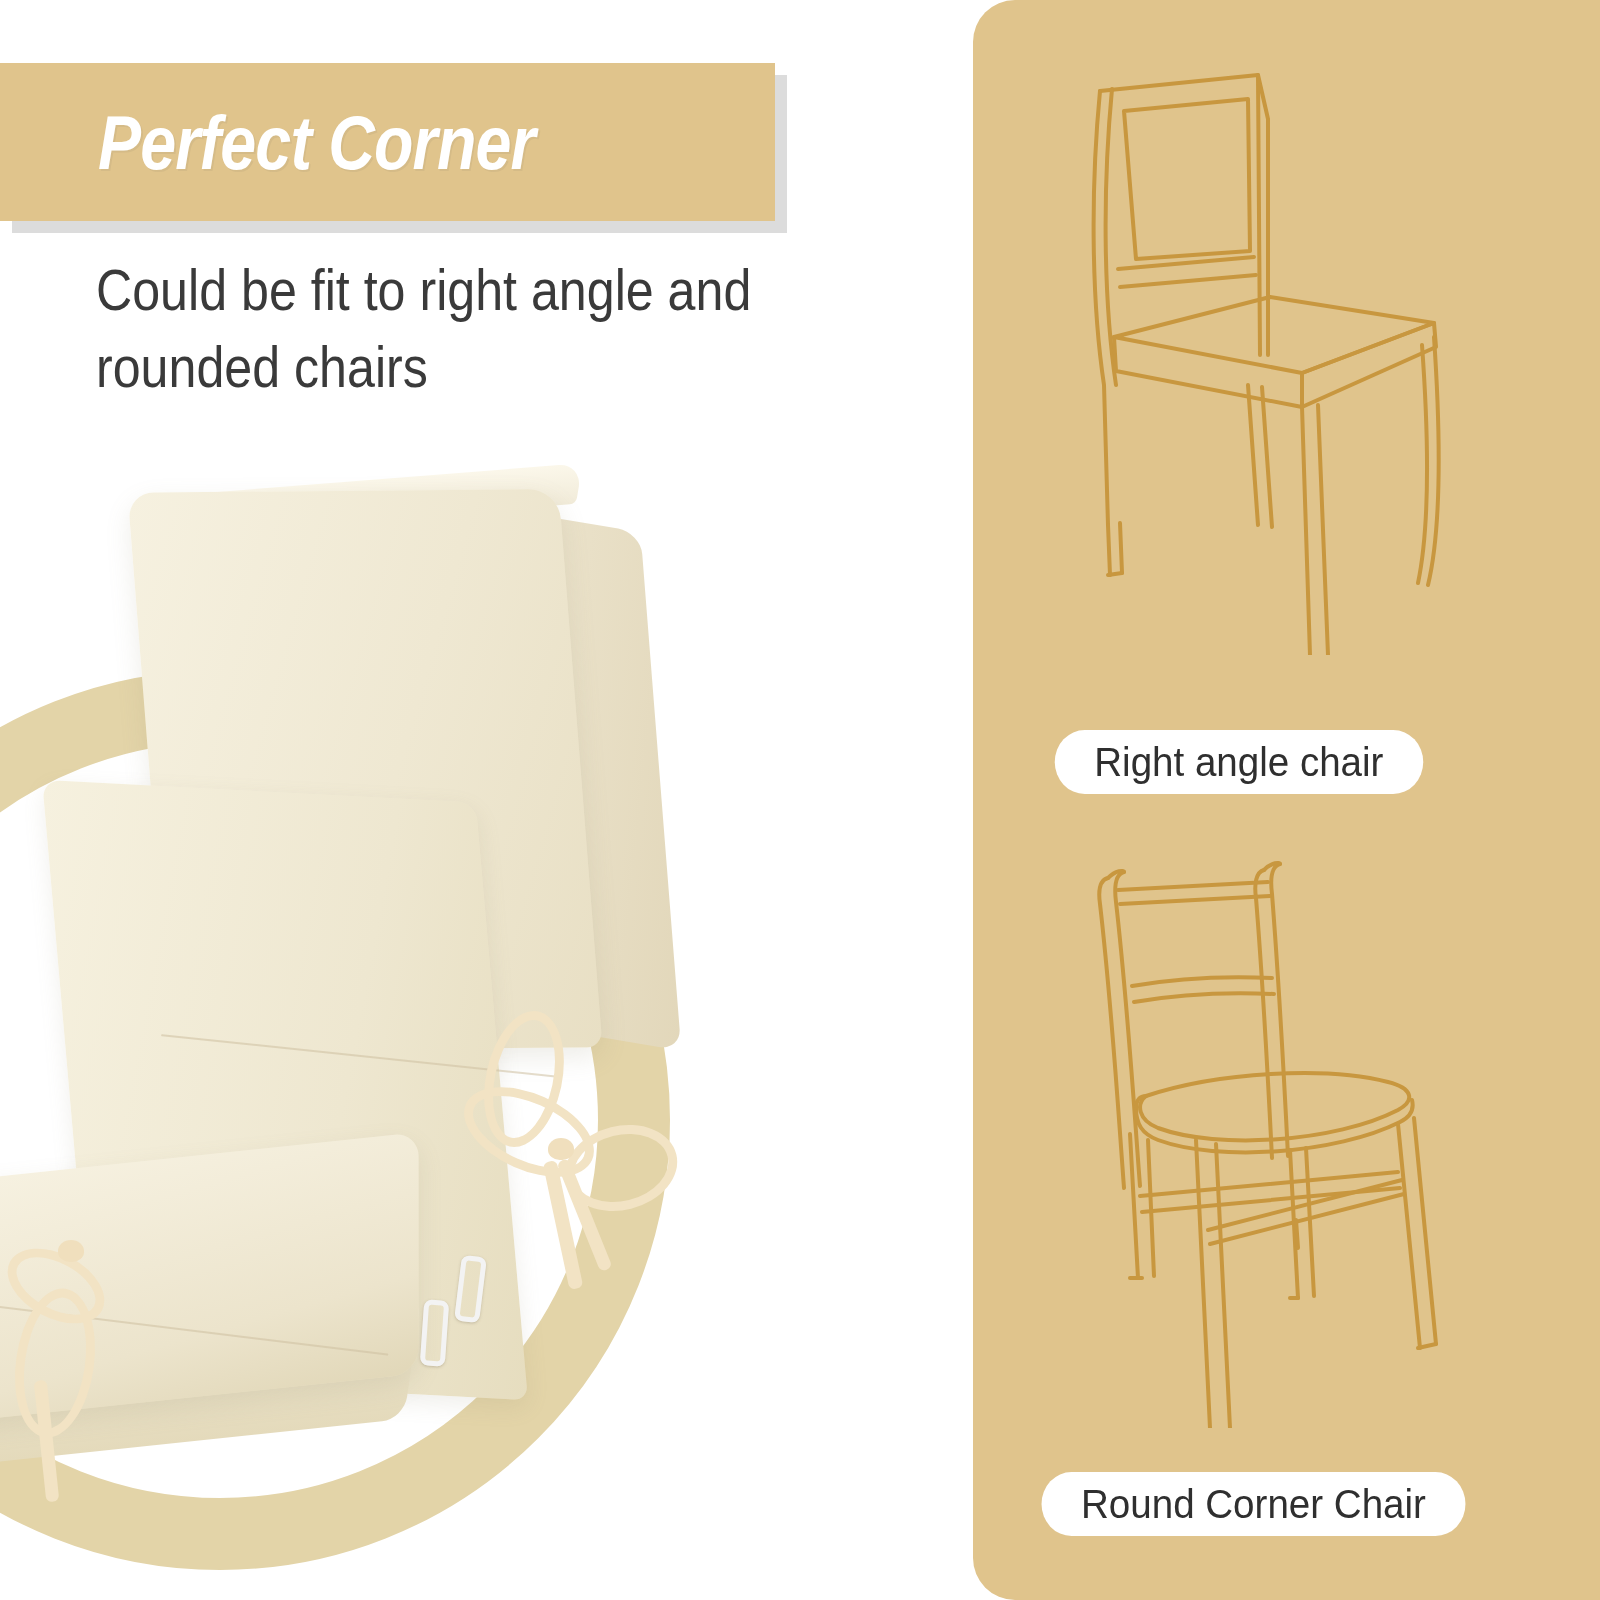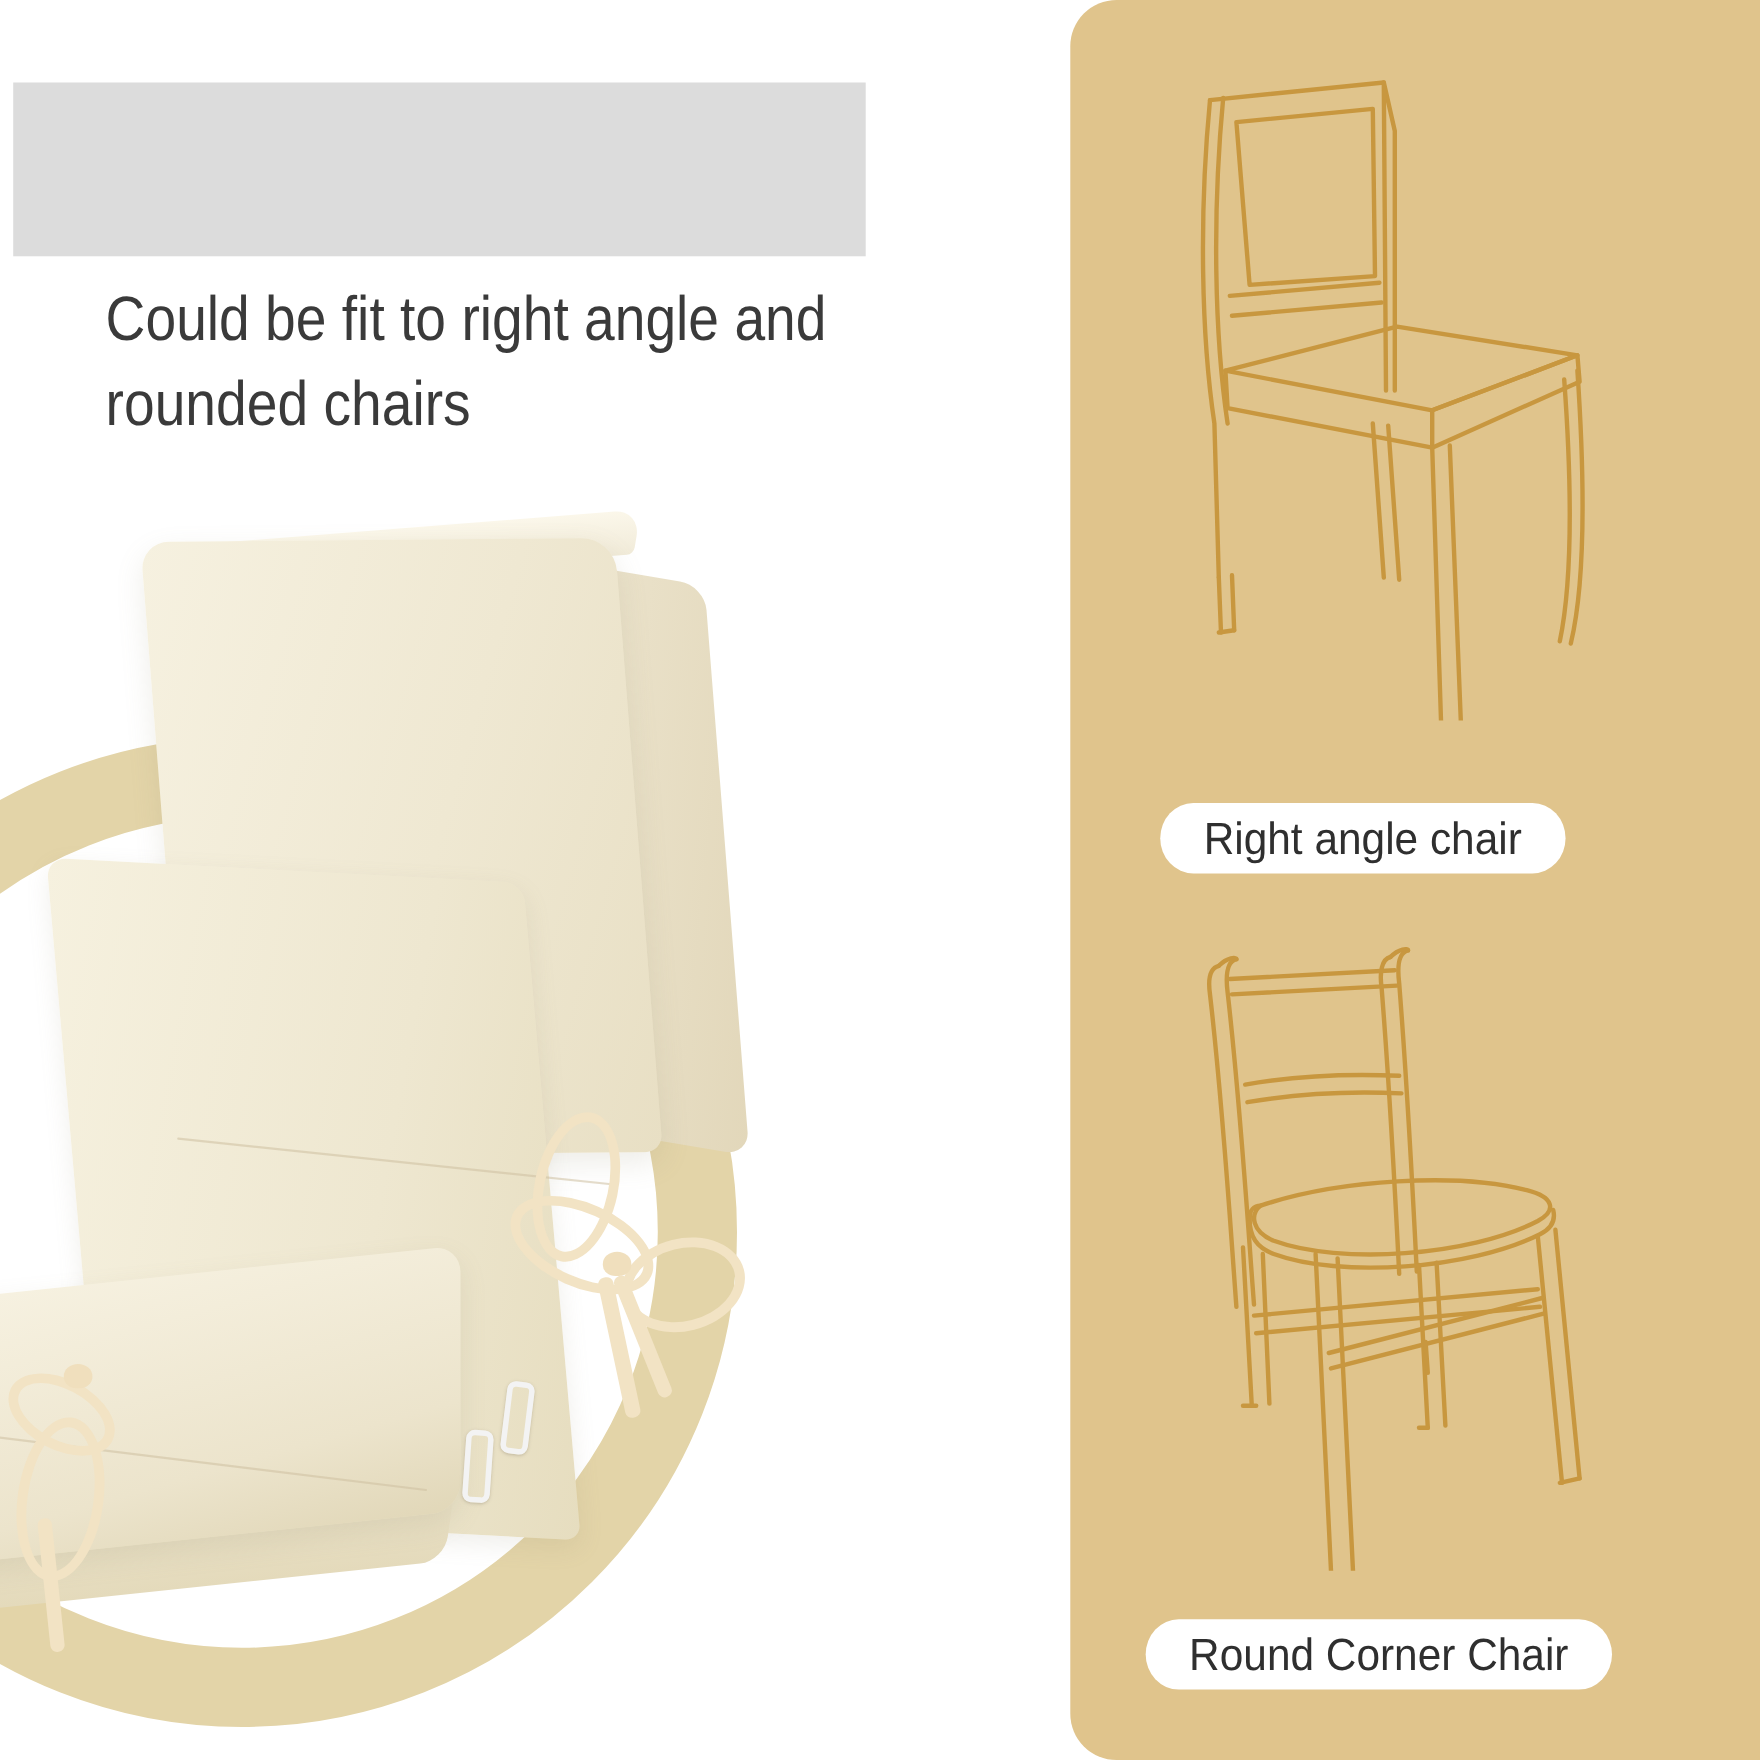--- a/index.html
+++ b/index.html
@@ -230,20 +230,23 @@
   }
   .pill-1 { left: 1043px; top: 730px; }
   .pill-2 { left: 1028px; top: 1472px; }
 </style>
 </head>
 <body>
 
 <div id="page">
 
   <div class="headline-shadow"></div>
+  <div class="headline-banner">
+    <div class="headline-text">Perfect Corner</div>
+  </div>
 
   <div class="subhead">Could be fit to right angle and rounded chairs</div>
 
   <div class="deco-ring"></div>
 
   <div class="product">
     <div class="cush-back-side"></div>
     <div class="cush-back-top"></div>
     <div class="cush-back"></div>
 

